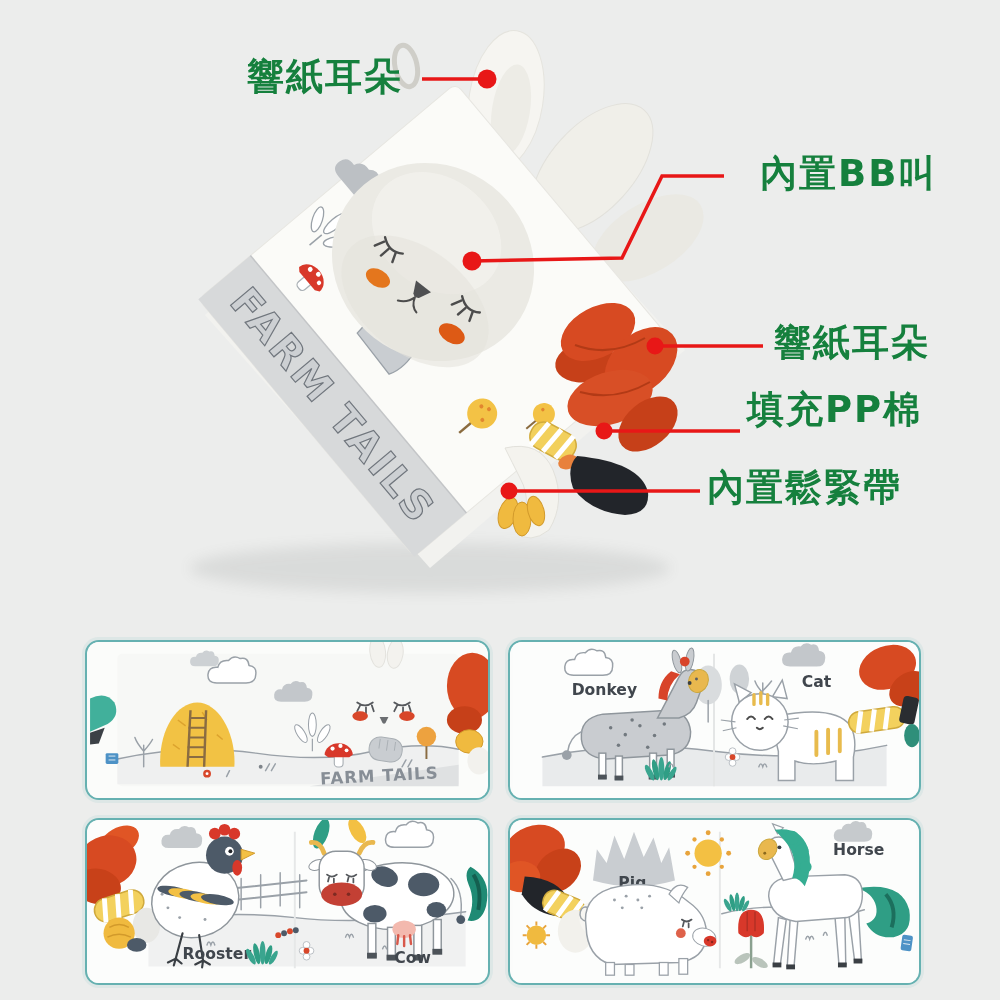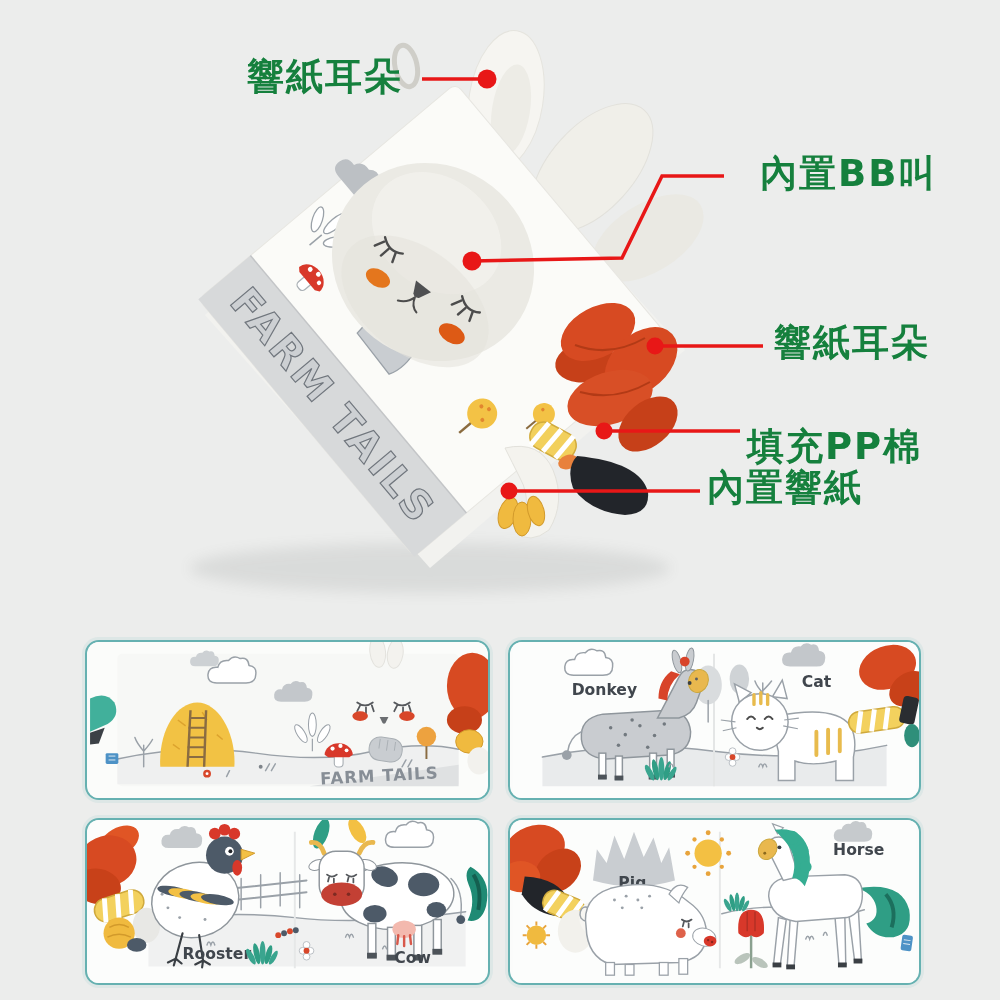--- a/index.html
+++ b/index.html
@@ -158,22 +158,22 @@
     <circle cx="472" cy="261" r="9.5"></circle>
     <circle cx="655" cy="346" r="8.5"></circle>
     <circle cx="604" cy="431" r="8.5"></circle>
     <circle cx="509" cy="491" r="8.5"></circle>
   </g>
 </svg>
 
 <div class="callout" style="left:247px;top:58px">響紙耳朵</div>
 <div class="callout" style="left:760px;top:155px">內置BB叫</div>
 <div class="callout" style="left:774px;top:324px">響紙耳朵</div>
-<div class="callout" style="left:747px;top:428px">填充PP棉</div>
-<div class="callout" style="left:707px;top:469px">內置響紙</div>
+<div class="callout" style="left:747px;top:391px">填充PP棉</div>
+<div class="callout" style="left:707px;top:469px">內置鬆緊帶</div>
 
 <div class="gallery">
 
   <div class="frame">
     <svg viewBox="0 0 405 160">
       <rect width="405" height="160" fill="#fbfcfa"></rect>
       <rect x="28" y="12" width="350" height="136" rx="5" fill="#f7f8f6"></rect>
       <path d="M 28 146 L 28 120 Q 100 104 170 114 Q 240 124 290 112 Q 340 102 378 110 L 378 146 Z" fill="#eff0f0"></path>
       <path d="M 28 120 Q 100 104 170 114 Q 240 124 290 112 Q 340 102 378 110" class="sketch"></path>
       <path d="M 0 58 Q 16 50 25 62 Q 31 76 18 84 L 0 92 Z" fill="#41b09b"></path>

